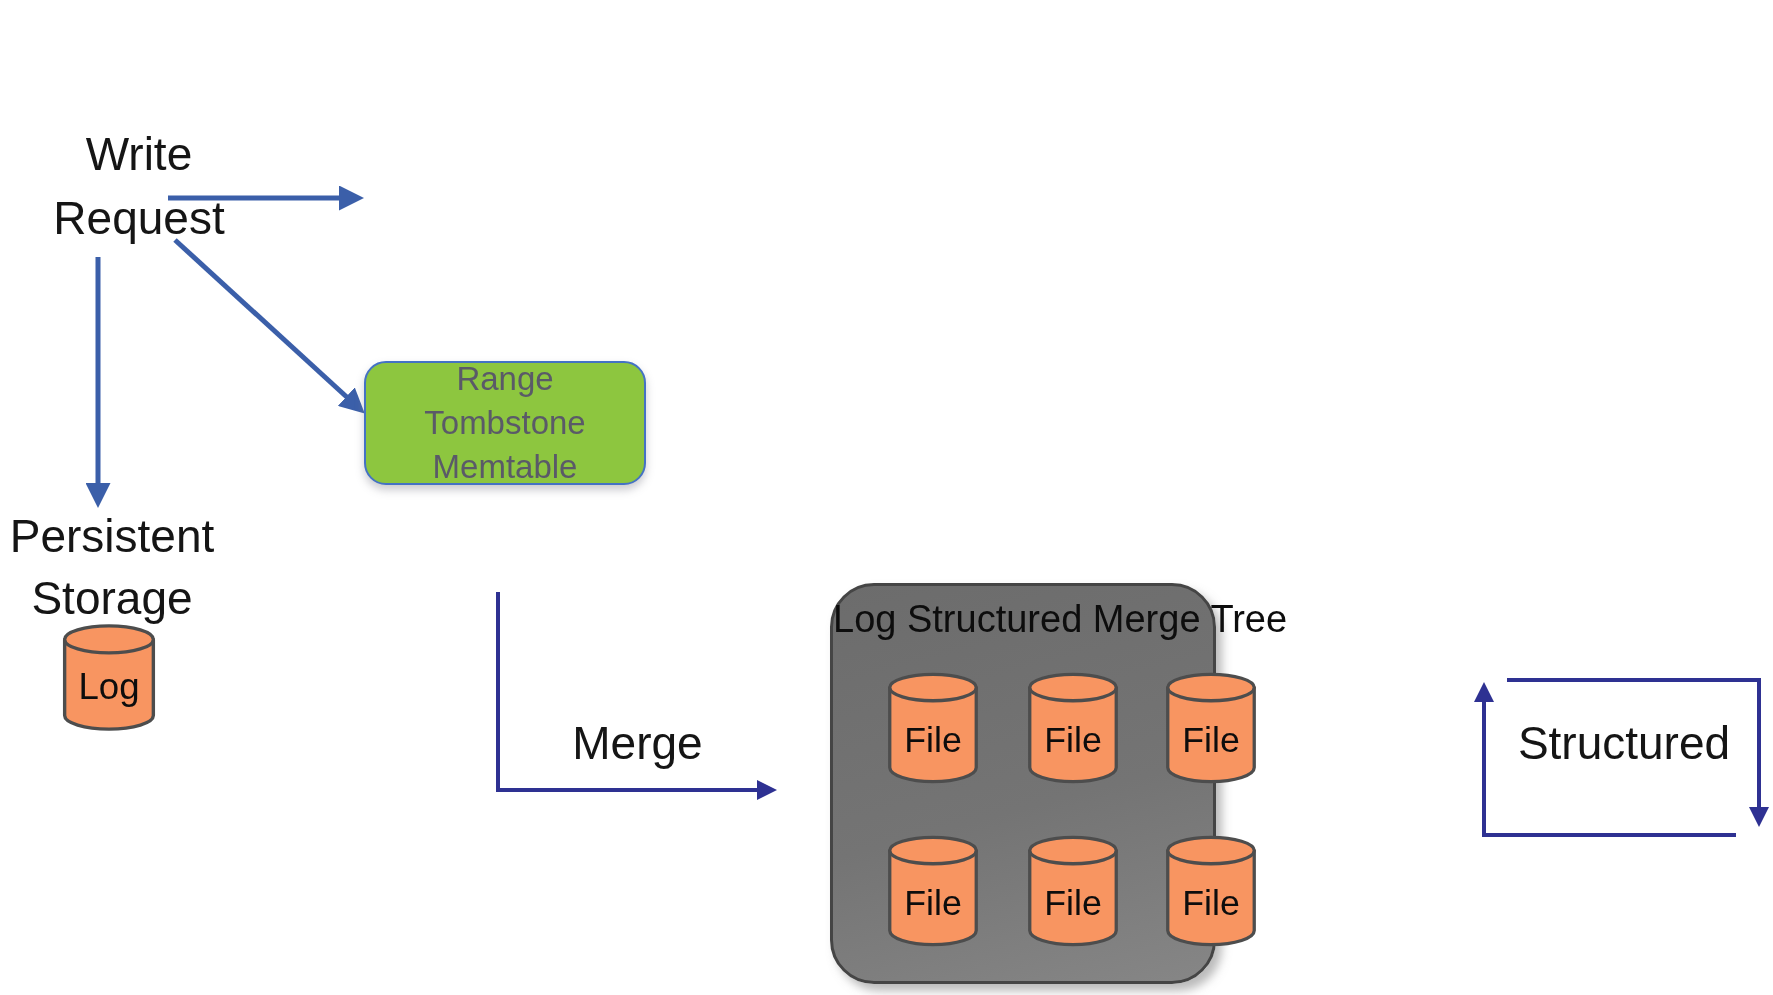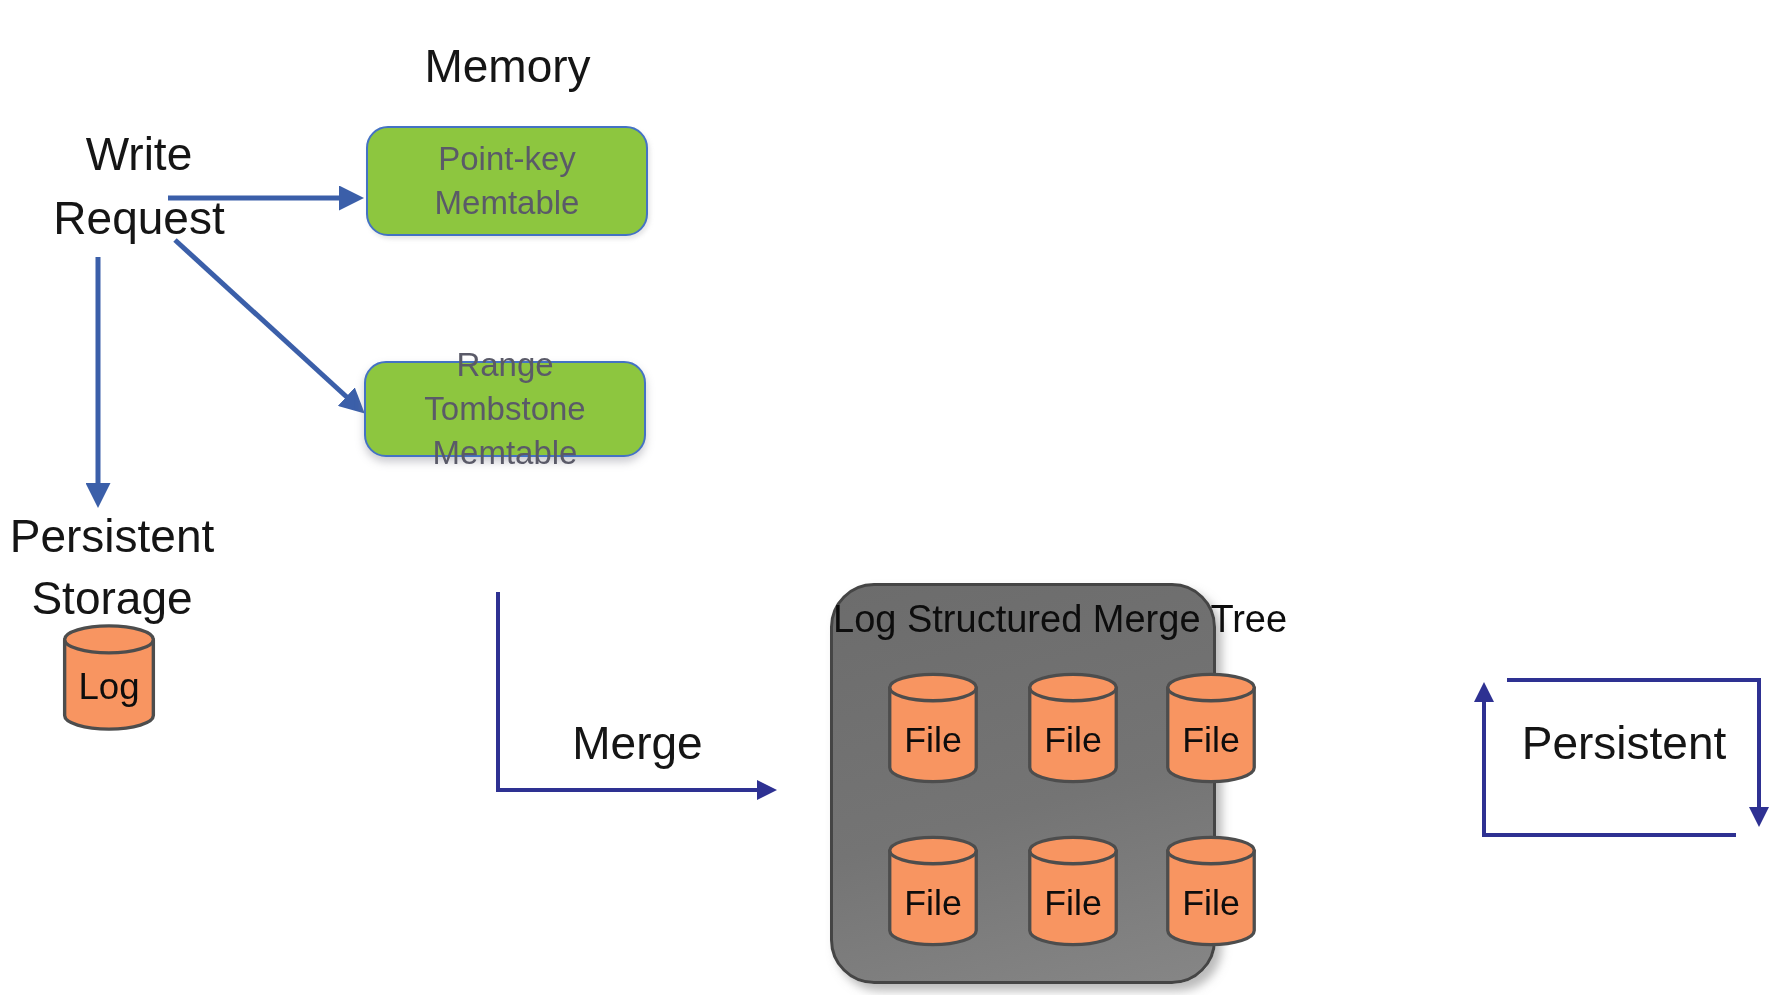--- a/index.html
+++ b/index.html
@@ -50,21 +50,21 @@
     text-align: center;
     padding: 4px 8px;
   }
   .memtable-box .memtable-text {
     font-size: 33px;
     line-height: 44px;
     color: var(--memtable_text, #5a5a68);
   }
   .pointkey-box { left: 366px; top: 126px; height: 110px;
                   box-shadow: 2px 3px 4px rgba(160,160,165,0.28); }
-  .range-box    { left: 364px; top: 361px; height: 96px;
+  .range-box    { left: 364px; top: 361px; height: 124px;
                   box-shadow: 0 5px 8px rgba(140,140,150,0.45); }
 
   .lsm-box {
     position: absolute;
     left: 830px; top: 583px;
     width: 386px; height: 401px;
     box-sizing: border-box;
     background: linear-gradient(165deg, #6c6c6c 0%, var(--lsm_gray, #747474) 55%, #868686 100%);
     border: 3px solid var(--lsm_border, #454545);
     border-radius: 44px;
@@ -123,29 +123,25 @@
       </marker>
     </defs>
     <path class="arrow-blue" d="M168 198 H344" marker-end="url(#ah-blue)"></path>
     <path class="arrow-blue" d="M175 240 L350 400" marker-end="url(#ah-blue)"></path>
     <path class="arrow-blue" d="M98 257 V488" marker-end="url(#ah-blue)"></path>
     <path class="arrow-navy" d="M498 592 V790 H761" marker-end="url(#ah-navy)"></path>
     <path class="arrow-navy" d="M1736 835 H1484 V698" marker-end="url(#ah-navy)"></path>
     <path class="arrow-navy" d="M1507 680 H1759 V811" marker-end="url(#ah-navy)"></path>
   </svg>
 
-  <div class="big-label memory-label">Memory</div>
   <div class="big-label write-request">Write Request</div>
   <div class="big-label persistent-storage">Persistent Storage</div>
   <div class="big-label flush-label">Merge</div>
-  <div class="big-label compaction-label">Persistent</div>
+  <div class="big-label compaction-label">Structured</div>
 
-  <div class="memtable-box pointkey-box">
-    <span class="memtable-text">Point-key Memtable</span>
-  </div>
   <div class="memtable-box range-box">
     <span class="memtable-text">Range Tombstone Memtable</span>
   </div>
 
   <svg class="cyl log-cyl" viewBox="0 0 100 112">
     <path class="cyl-body" d="M4 17 v79 a46 14 0 0 0 92 0 v-79 z"></path>
     <ellipse class="cyl-top" cx="50" cy="17" rx="46" ry="14"></ellipse>
     <text class="cyl-label" x="50" y="79">Log</text>
   </svg>
 

